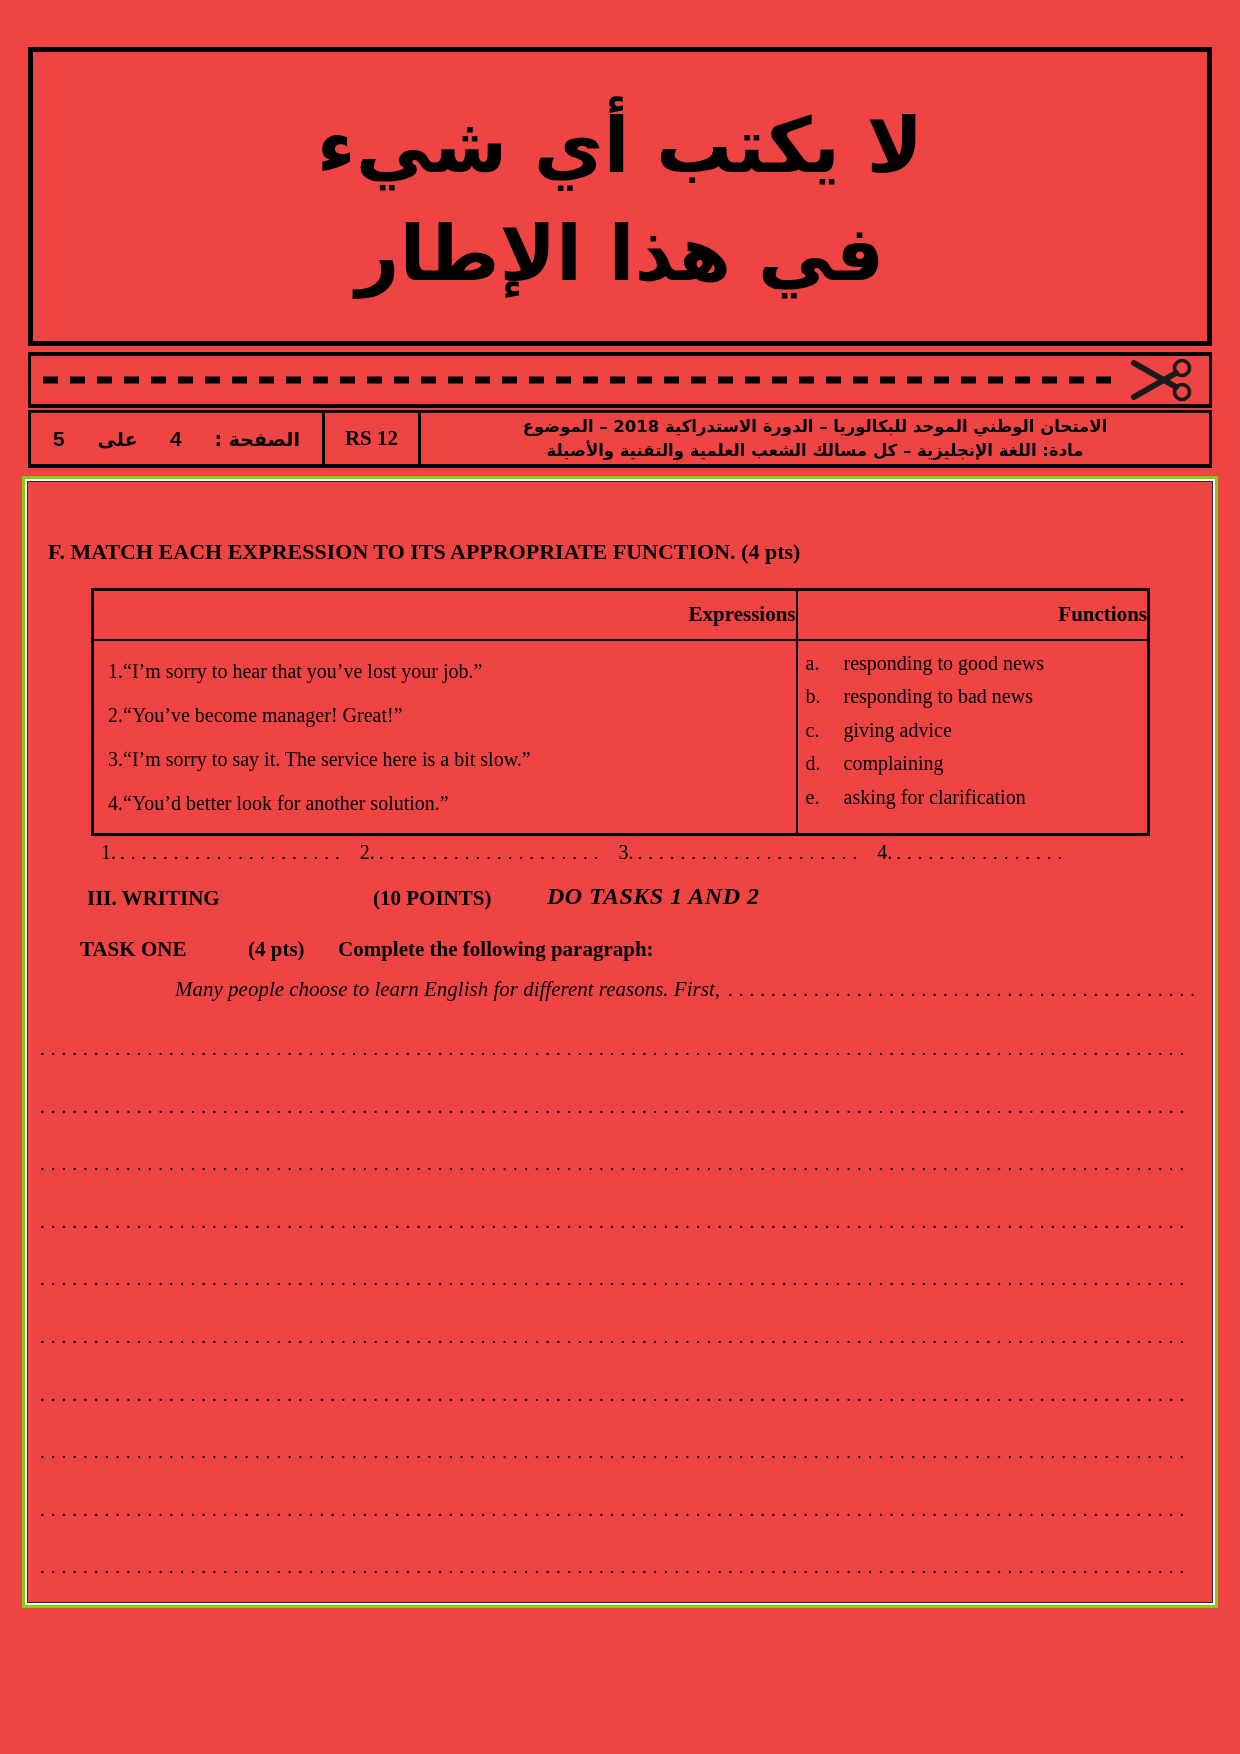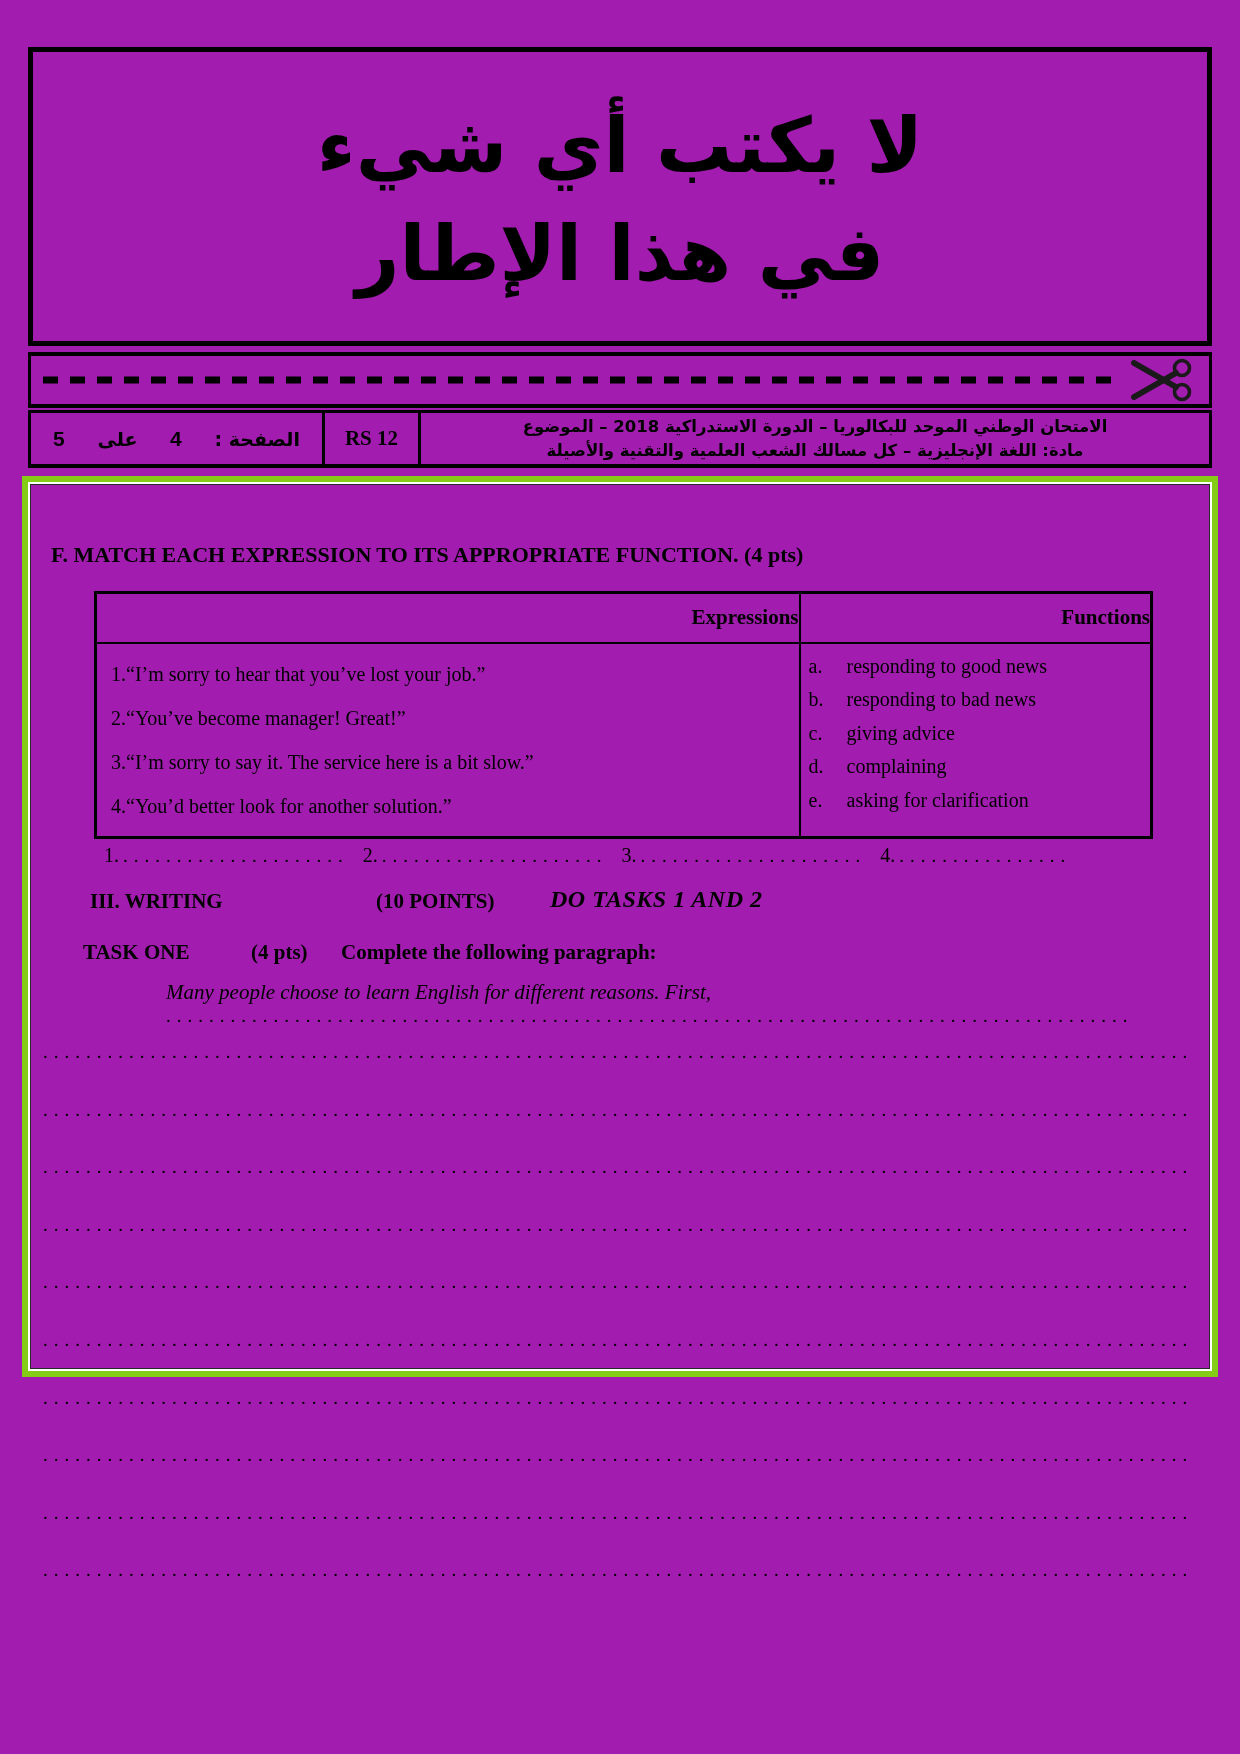--- a/index.html
+++ b/index.html
@@ -4,21 +4,21 @@
 <style>
   * { margin: 0; padding: 0; box-sizing: border-box; }
   html, body { background: #ffffff; }
   body {
     width: 1240px; height: 1754px;
     font-family: "Liberation Serif", serif;
     color: #000;
     position: relative;
     overflow: hidden;
   }
-  .page { position: absolute; inset: 0; background: #a21caf; }
+  .page { position: absolute; inset: 0; background: #ef4444; }
 
   
   .notice-frame {
     position: absolute; left: 28px; top: 47px; width: 1184px; height: 299px;
     border: 5px solid #000;
     display: flex; flex-direction: column; align-items: center; justify-content: center;
     gap: 4px; padding-top: 6px;
   }
   .notice-line {
     font-family: "DejaVu Sans", sans-serif;
@@ -56,22 +56,22 @@
   .hb-pageinfo .digit { font-family: "Liberation Sans", sans-serif; font-weight: 700; font-size: 21px; }
   .hb-code { width: 96px; font-weight: 700; font-size: 21px; white-space: nowrap; }
   .hb-title {
     flex: 1; flex-direction: column; justify-content: center; gap: 2px;
     direction: rtl; text-align: center;
     font-family: "DejaVu Sans", sans-serif; font-weight: 700; font-size: 16.5px; line-height: 22px; border-radius: 16px;
   }
 
   
   .main-frame {
-    position: absolute; left: 22px; top: 476px; width: 1196px; height: 901px;
-    border: 6px solid #84cc16;
+    position: absolute; left: 22px; top: 476px; width: 1196px; height: 1132px;
+    border: 3px solid #84cc16;
     box-shadow: inset 0 0 0 2px #ffffff, inset 0 0 0 3px #2a2a2a;
   }
   .section-f-heading {
     position: absolute; left: 23px; top: 60px;
     font-weight: 700; font-size: 22px; white-space: nowrap;
   }
 
   .match-table {
     position: absolute; left: 66px; top: 109px; width: 1056px;
     border-collapse: collapse; table-layout: fixed;
@@ -99,22 +99,22 @@
   .wh-label { position: absolute; left: 0; top: 0; font-weight: 700; font-size: 21px; }
   .wh-points { position: absolute; left: 286px; top: 0; font-weight: 700; font-size: 21px; }
   .wh-tasks { position: absolute; left: 460px; top: -3px; font-weight: 700; font-style: italic; font-size: 24px; letter-spacing: 0.5px; }
 
   .task-one { position: absolute; left: 23px; top: 458px; width: 1150px; height: 30px; margin-left: 32px; }
   .to-label { position: absolute; left: 0; top: 0; font-weight: 700; font-size: 21px; }
   .to-pts { position: absolute; left: 168px; top: 0; font-weight: 700; font-size: 21px; }
   .to-title { position: absolute; left: 258px; top: 0; font-weight: 700; font-size: 21px; }
 
   .intro-line {
-    position: absolute; left: 138px; top: 498px; width: 1022px;
-    display: flex; align-items: baseline; overflow: hidden; white-space: nowrap; flex-direction: column;
+    position: absolute; left: 150px; top: 498px; width: 1022px;
+    display: flex; align-items: baseline; overflow: hidden; white-space: nowrap;
   }
   .intro-text { font-style: italic; font-size: 21px; flex: 0 0 auto; margin-right: 8px; }
   .intro-line .leader { flex: 1 1 auto; overflow: hidden; white-space: nowrap; }
 
   .writing-lines {
     position: absolute; left: 15px; top: 559px; width: 1145px; height: 580px;
     overflow: hidden;
   }
   .writing-line {
     height: 57.6px; overflow: hidden; white-space: nowrap;

